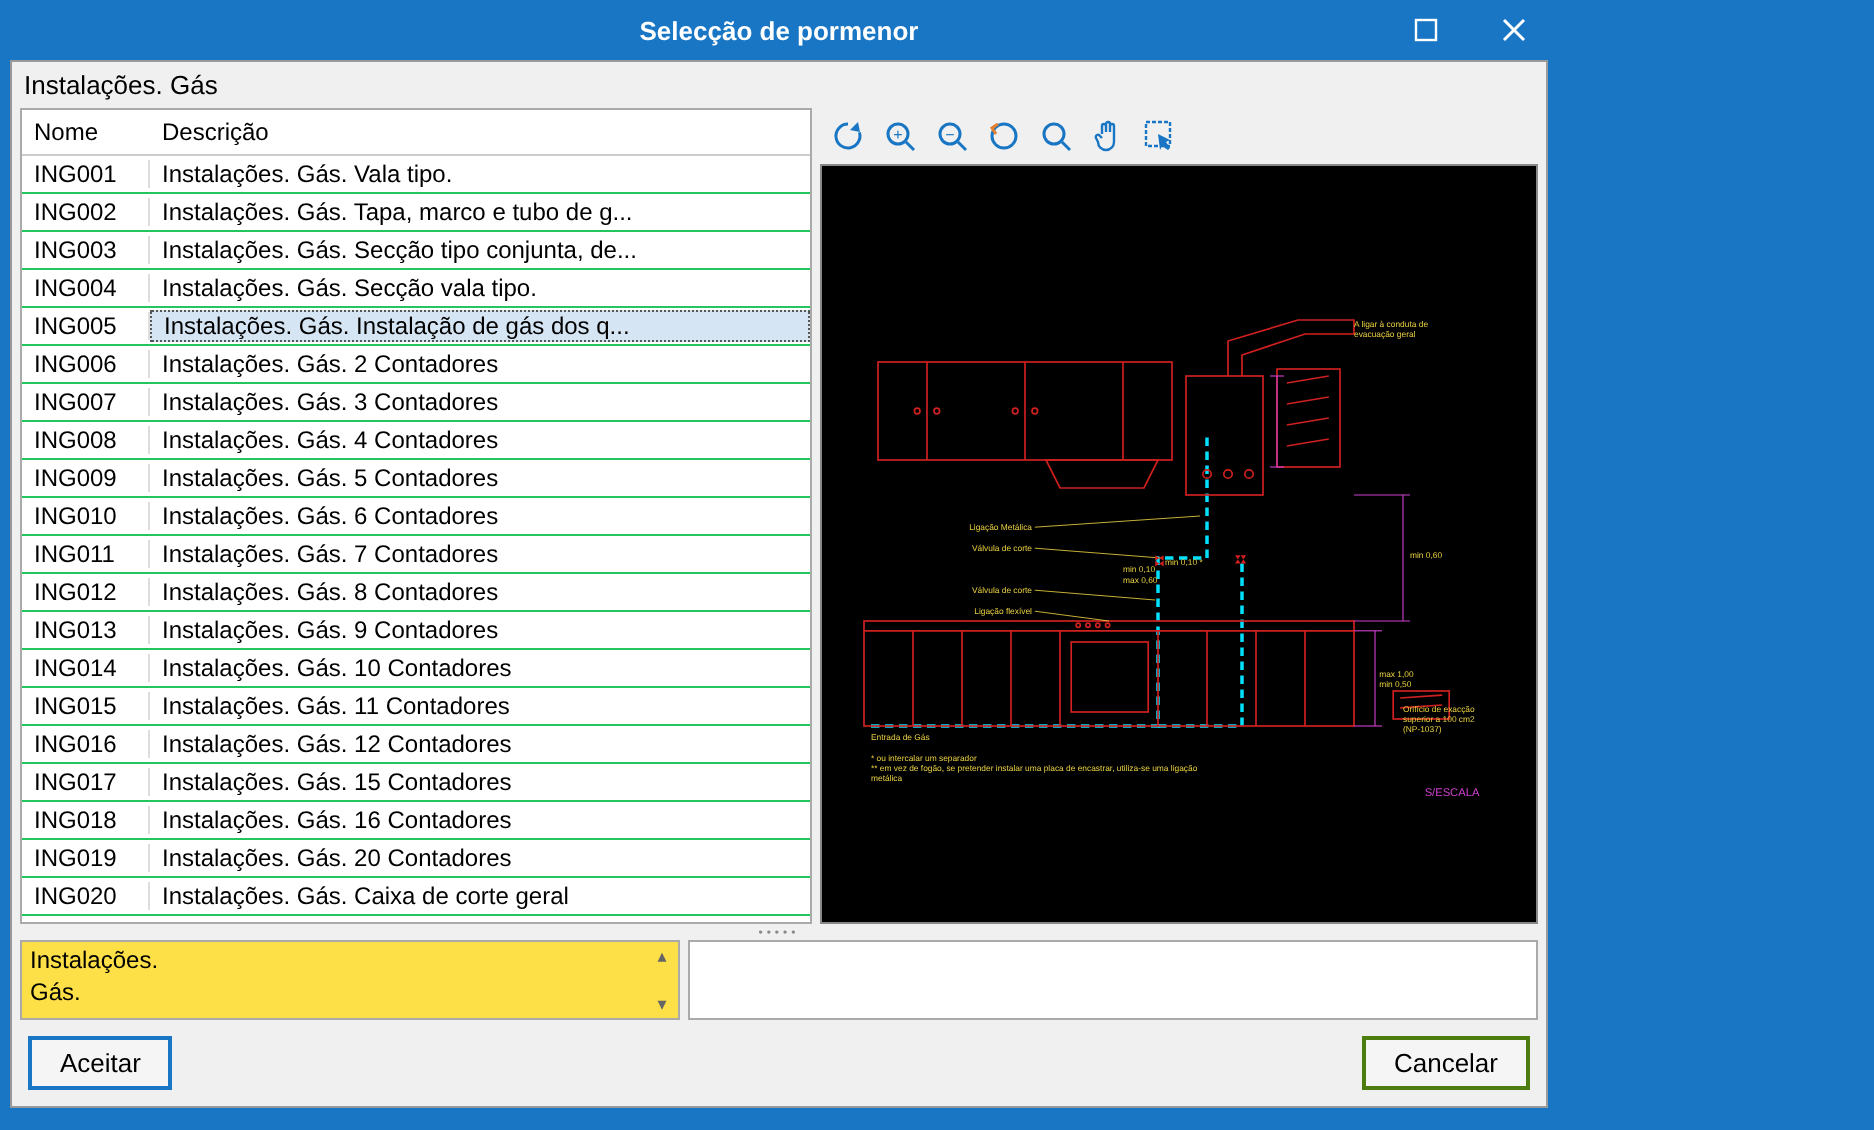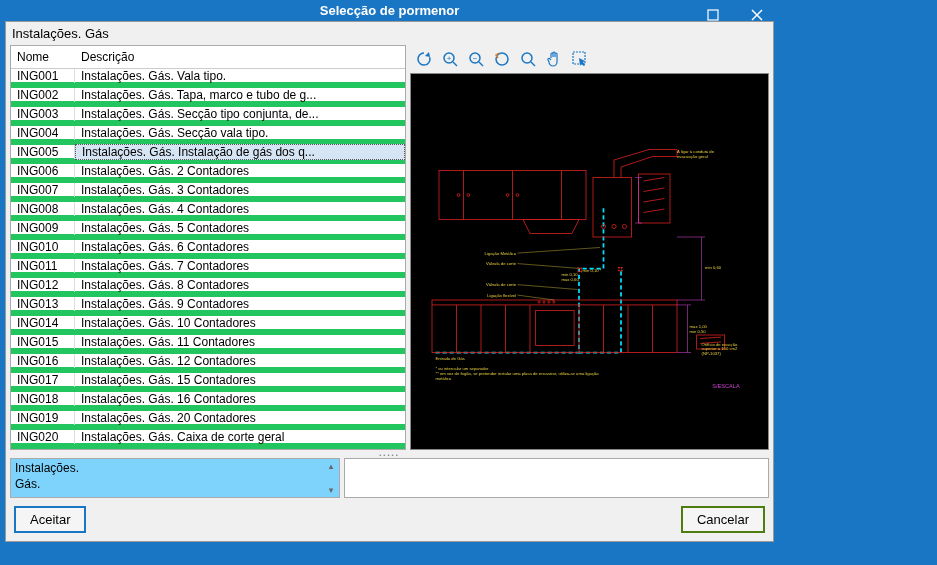--- a/index.html
+++ b/index.html
@@ -45,21 +45,21 @@
     height: 30px;
     display: flex;
     align-items: center;
     justify-content: center;
     color: #fff;
     font-size: 14px;
   }
   .client {
     flex: 1;
     background: #f0f0f0;
-    margin: 0 5px 23px 5px;
+    margin: 0 5px 11px 5px;
     display: flex;
     flex-direction: column;
     border: 1px solid #999;
   }
   .breadcrumb {
     padding: 4px 6px;
     font-size: 13px;
   }
   .main {
     flex: 1;
@@ -85,21 +85,21 @@
   }
   .th-nome { width: 64px; }
   .th-desc { flex: 1; }
   .table-body {
     flex: 1;
     overflow-y: scroll;
     overflow-x: hidden;
   }
   .row {
     display: flex;
-    border-bottom: 6px solid #22c55e;
+    border-bottom: 1px solid #22c55e;
     height: 19px;
     align-items: center;
     white-space: nowrap;
   }
   .row.selected .td-desc { background: #d6e5f3; border: 1px dotted #555; }
   .td-nome { width: 64px; padding: 0 6px; font-size: 12px; border-right: 1px solid #ddd; }
   .td-desc { flex: 1; padding: 0 6px; font-size: 12px; overflow: hidden; text-overflow: ellipsis; }
   .right-pane {
     flex: 1;
     display: flex;
@@ -137,21 +137,21 @@
   }
   .bottom-panels {
     display: flex;
     height: 40px;
     gap: 4px;
     padding: 0 4px;
   }
   .panel-left {
     width: 330px;
     border: 1px solid #aaa;
-    background: #7dd3fc;
+    background: #fde047;
     display: flex;
   }
   .panel-left-text {
     flex: 1;
     font-size: 12px;
     padding: 2px 4px;
     line-height: 1.3;
     white-space: pre-line;
   }
   .panel-left-scroll {

